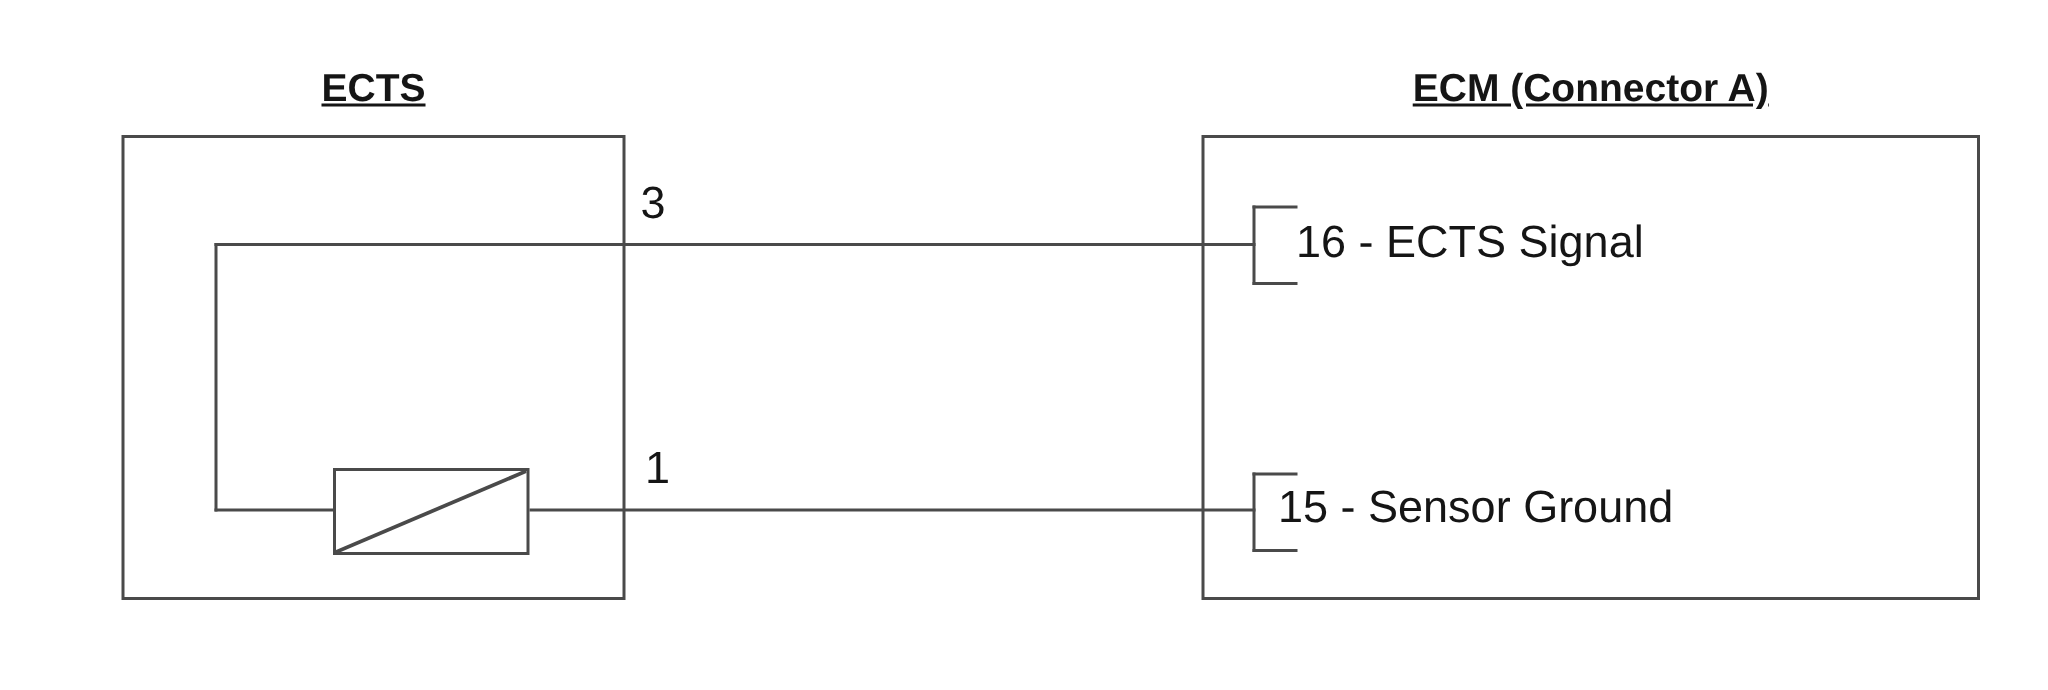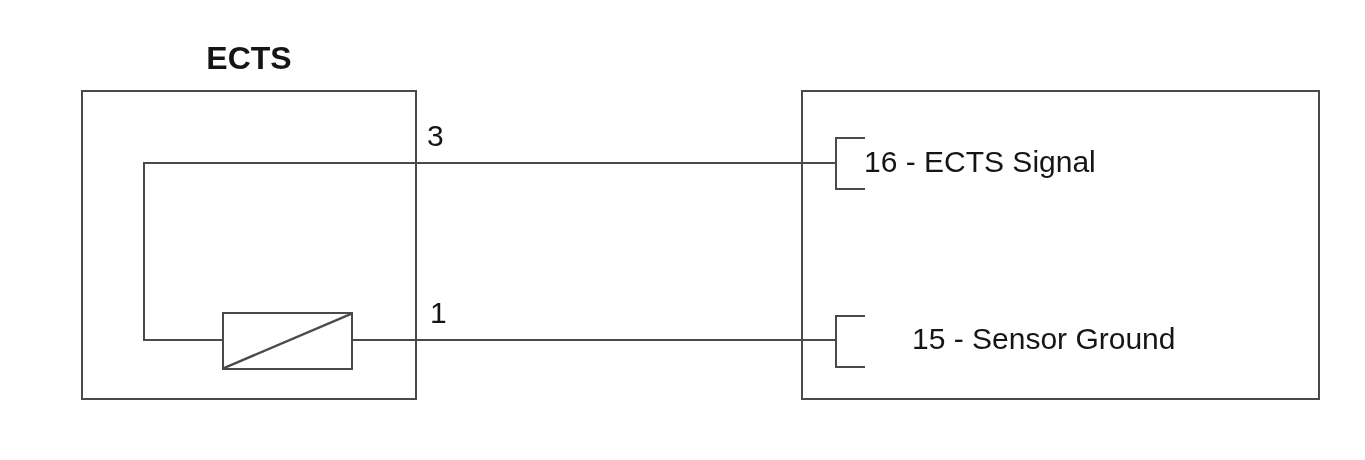--- a/index.html
+++ b/index.html
@@ -17,26 +17,27 @@
     font-family: "Liberation Sans", "DejaVu Sans", sans-serif;
     color: var(--text);
     overflow: hidden;
   }
   .abs { position: absolute; }
   .box {
     border: 2px solid var(--line);
     background: transparent;
   }
   .title {
-    font-size: 32px;
+    font-size: 26px;
     font-weight: bold;
     line-height: 30px;
     text-align: center;
     white-space: nowrap;
     color: var(--text);
+    text-decoration: underline;
   }
   .pin-num {
     font-size: 30px;
     line-height: 30px;
     white-space: nowrap;
     color: var(--text);
   }
   .term-label {
     font-size: 30px;
     line-height: 30px;
@@ -69,29 +70,30 @@
   #ecm-box      { left: 801px; top: 90px;  width: 519px; height: 310px; }
   #wire-signal  { left: 143px; top: 162px; width: 694px; z-index: 2; }
   #wire-ground  { left: 143px; top: 339px; width: 694px; z-index: 2; }
   #wire-internal{ left: 143px; top: 162px; height: 179px; z-index: 2; }
   #resistor     { left: 222px; top: 312px; }
   #pin3-label   { left: 427px; top: 121px; }
   #pin1-label   { left: 430px; top: 298px; }
   #terminal-16  { left: 835px; top: 137px; z-index: 1; }
   #terminal-15  { left: 835px; top: 315px; z-index: 1; }
   #term16-label { left: 852px; top: 147px; z-index: 4; }
-  #term15-label { left: 900px; top: 324px; z-index: 4; }
+  #term15-label { left: 840px; top: 324px; z-index: 4; }
 </style>
 </head>
 <body>
 
 <div class="stage">
 
   <div class="abs title" id="ects-title">ECTS</div>
 
+  <div class="abs title" id="ecm-title">ECM (Connector A)</div>
 
   <div class="abs box" id="ects-box"></div>
 
   <div class="abs box" id="ecm-box"></div>
 
   <div class="abs wire-h" id="wire-signal"></div>
 
   <div class="abs wire-h" id="wire-ground"></div>
 
   <div class="abs wire-v" id="wire-internal"></div>

